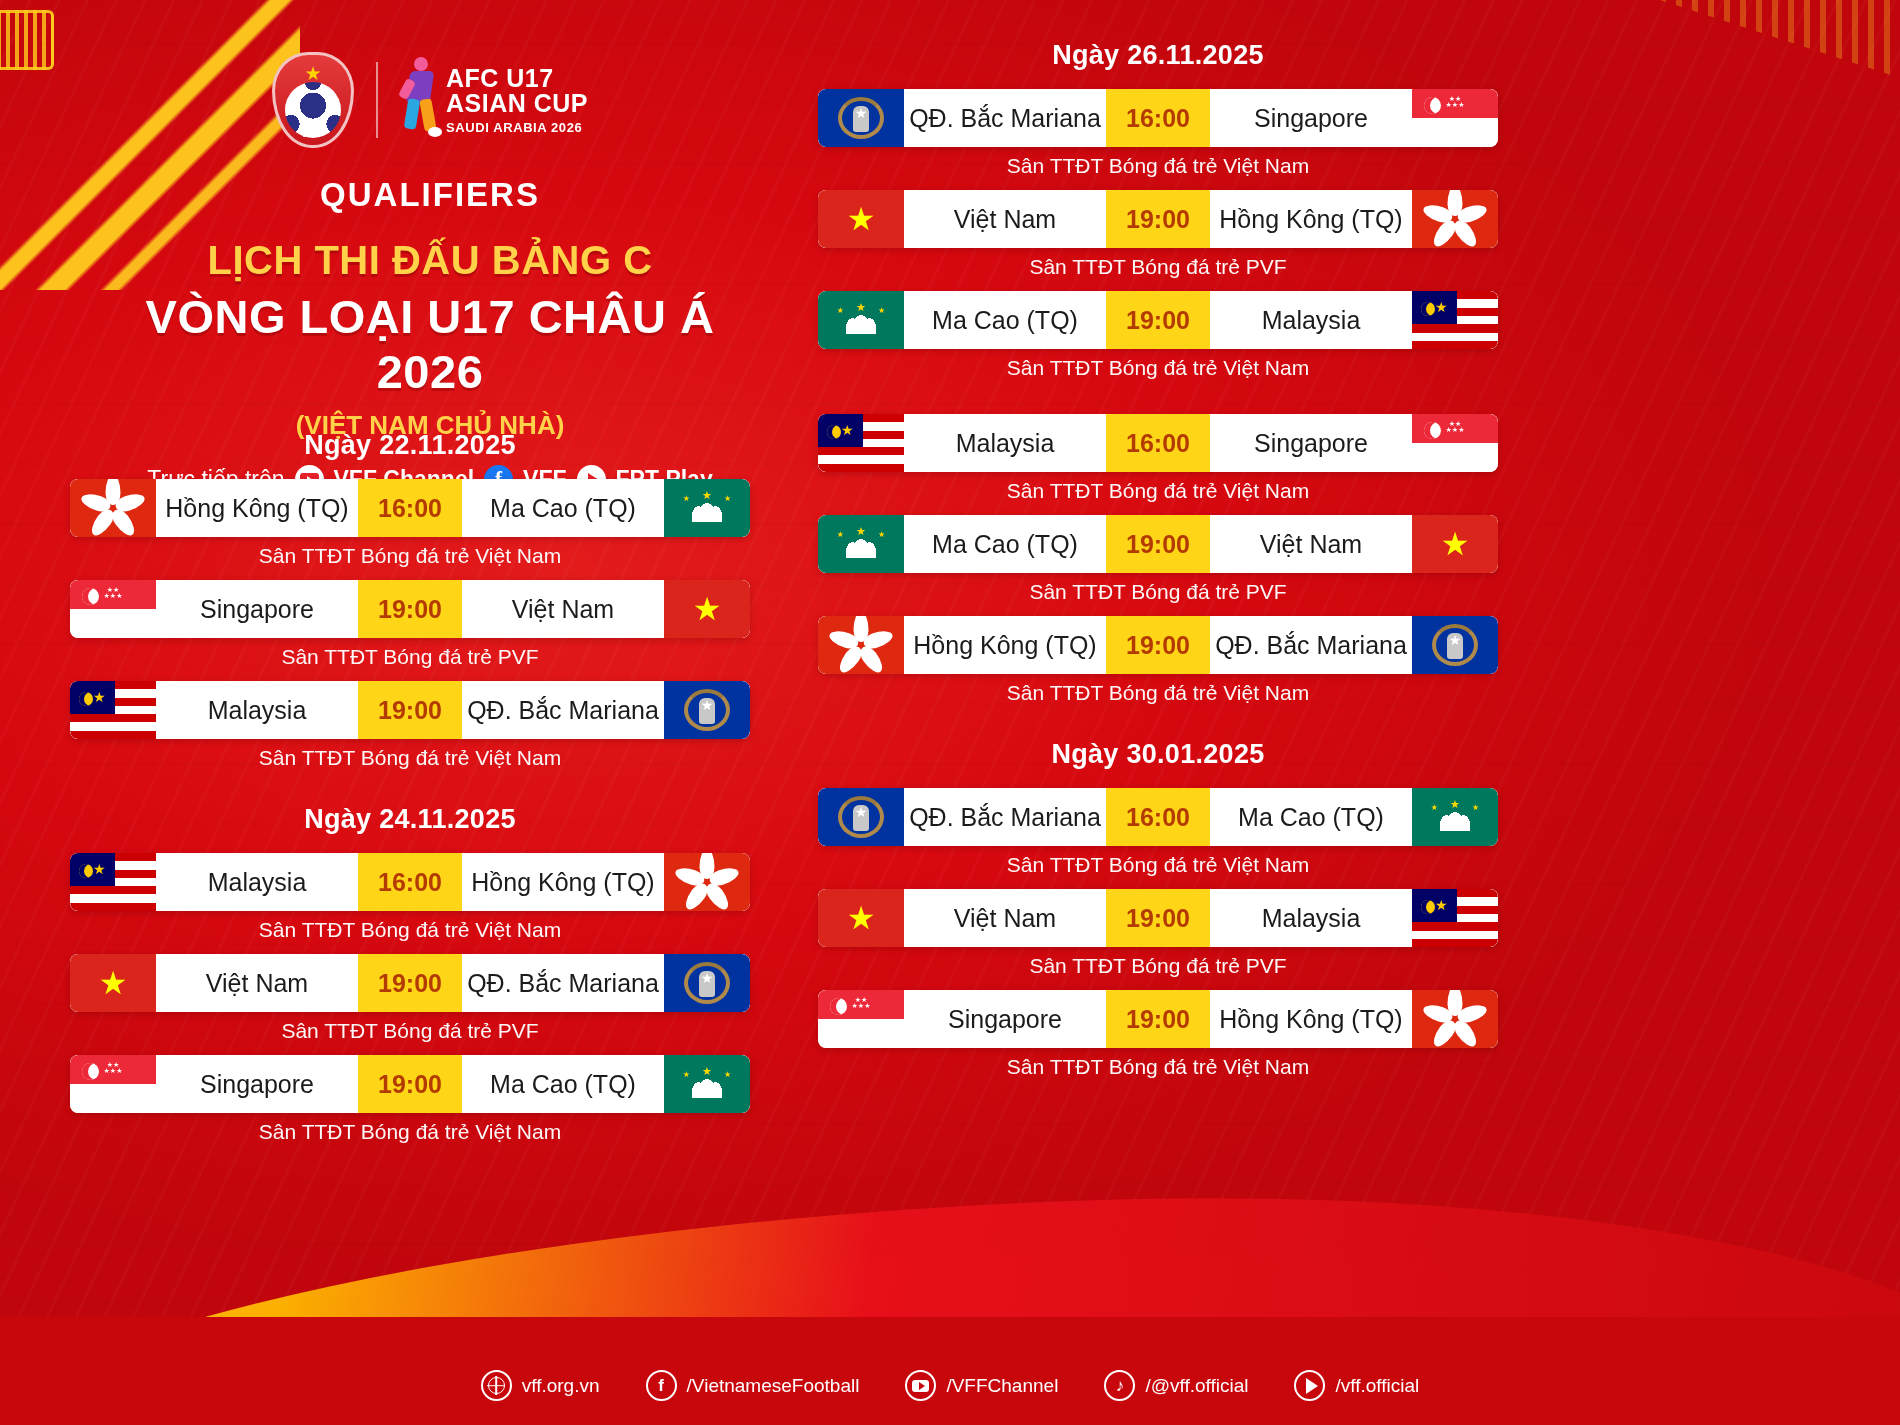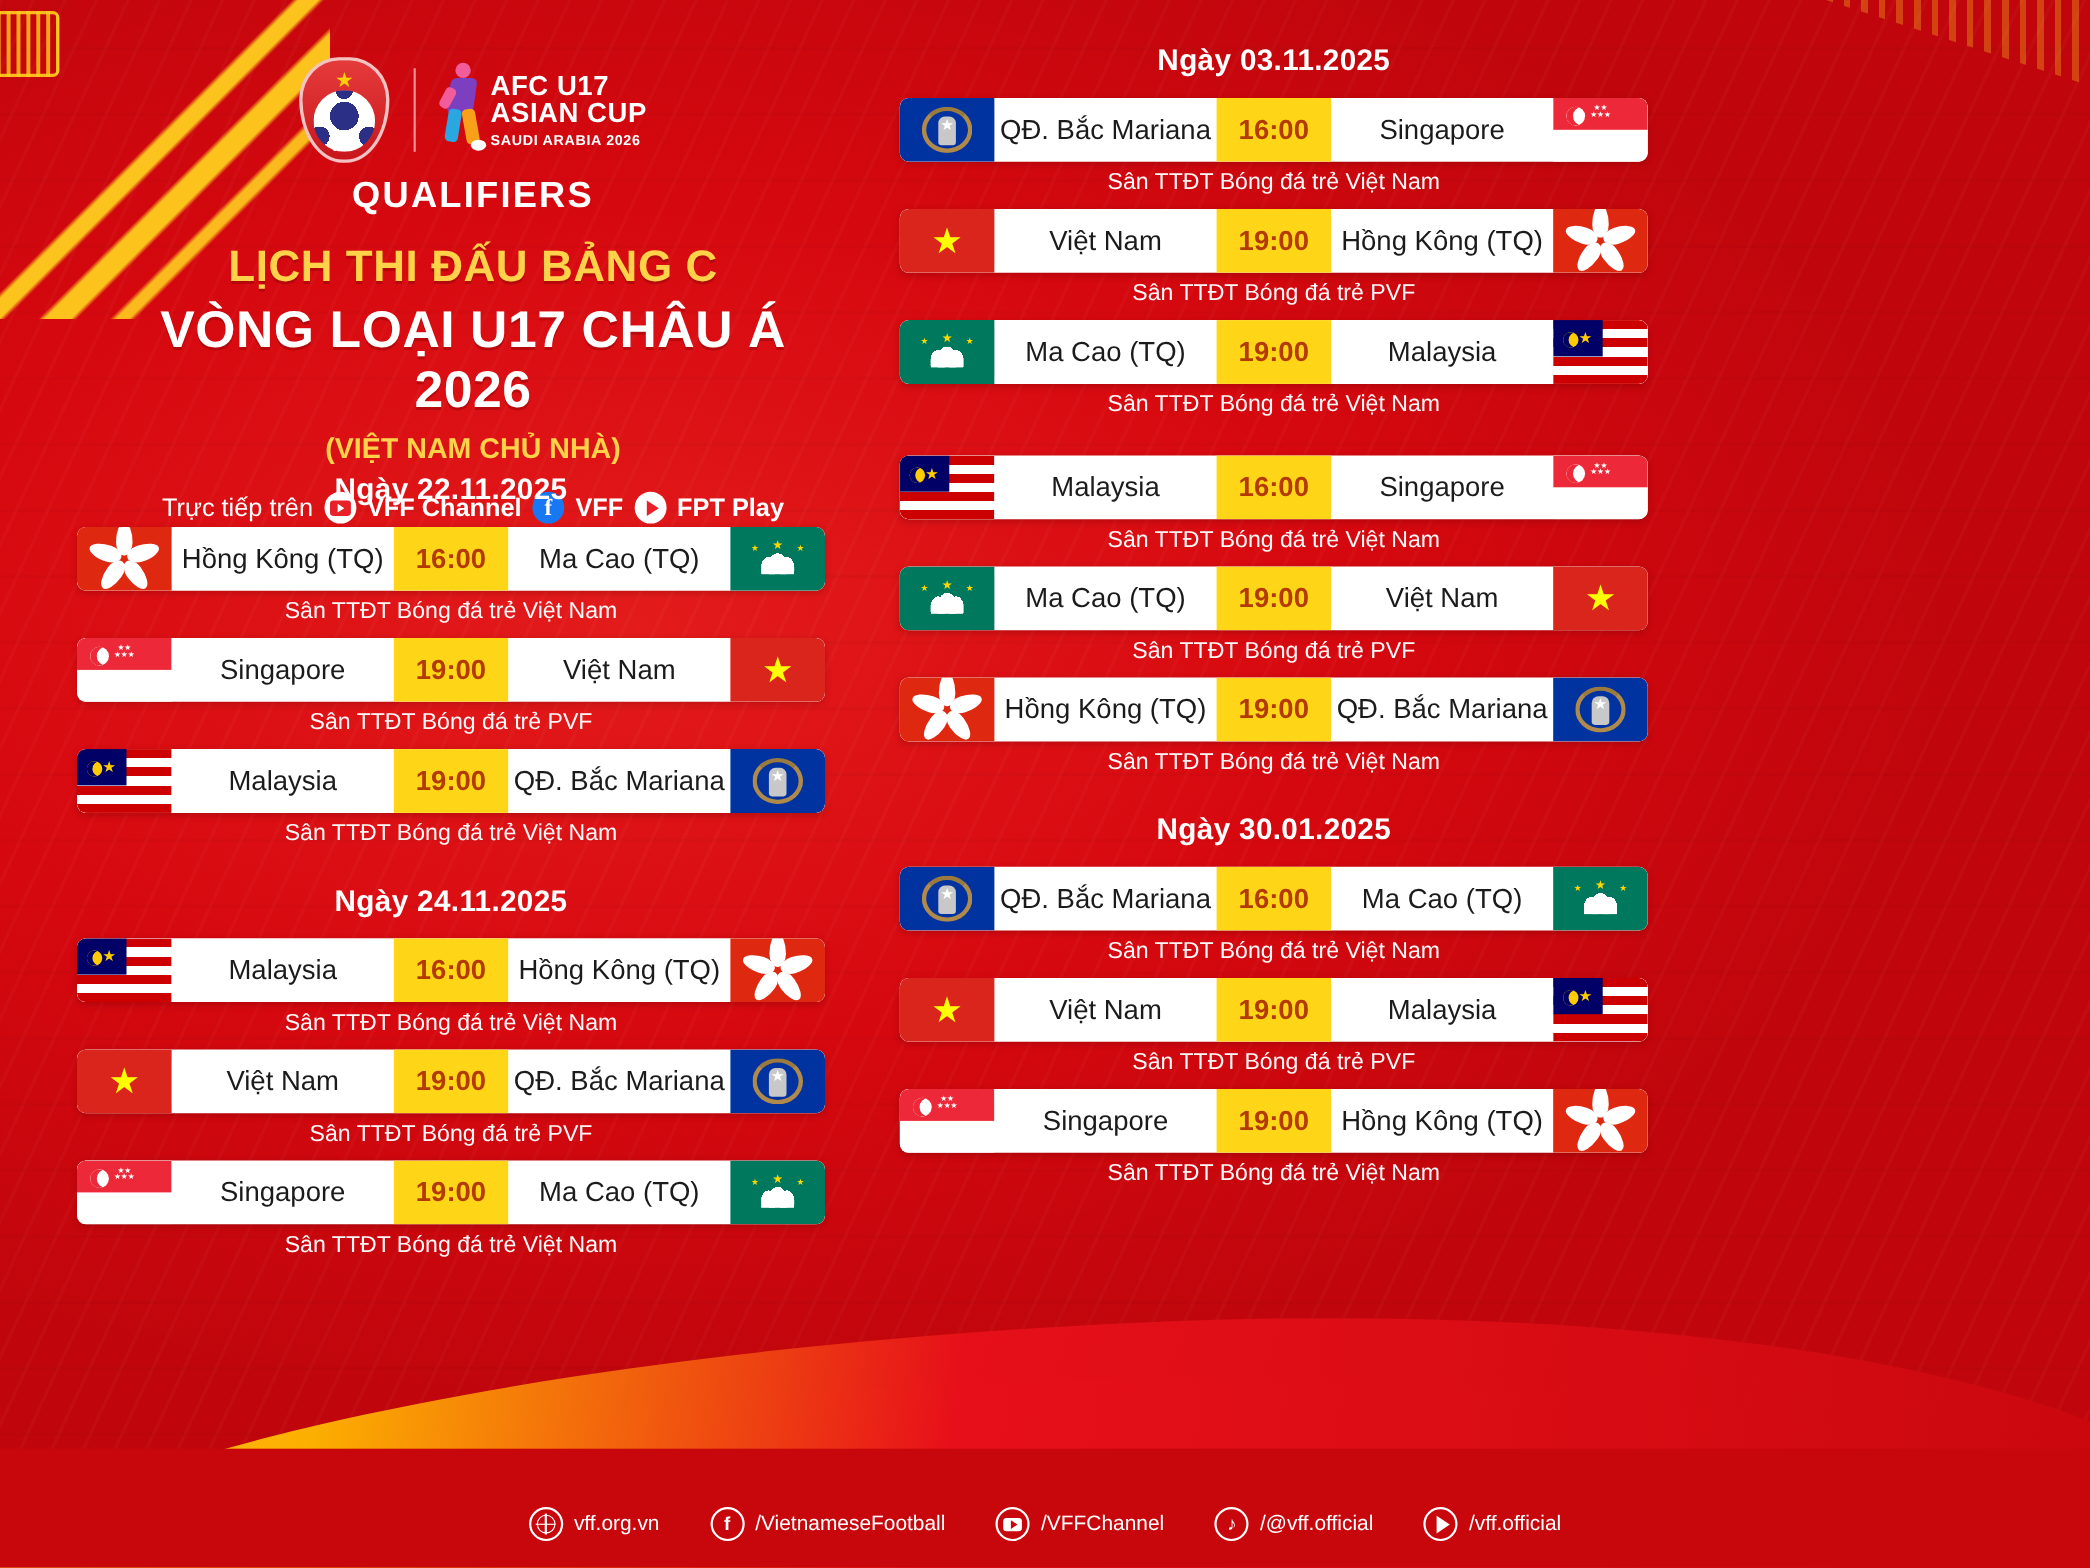--- a/index.html
+++ b/index.html
@@ -104,21 +104,21 @@
   .p1{ left:14px; top:2px; width:14px; height:14px; border-radius:50%; background:#f25c9a; }
   .p2{ left:8px; top:16px; width:24px; height:32px; background:#7b3fbf; transform:skewX(-8deg); border-radius:5px;}
   .p3{ left:6px; top:44px; width:12px; height:30px; background:#2aa7e0; transform:rotate(9deg); border-radius:4px;}
   .p4{ left:22px; top:44px; width:12px; height:32px; background:#f9a01b; transform:rotate(-10deg); border-radius:4px;}
   .p5{ left:2px; top:24px; width:10px; height:20px; background:#f25c9a; transform:rotate(28deg); border-radius:4px;}
   .p6{ left:28px; top:72px; width:14px; height:10px; border-radius:50%; background:#ffffff;}
   .afc-words{ text-align:left; color:#fff; }
   .afc-l1{ font-size:25px; font-weight:bold; letter-spacing:.5px; line-height:1.02; }
   .afc-l2{ font-size:25px; font-weight:bold; letter-spacing:.5px; line-height:1.02; }
   .afc-l3{ font-size:13px; font-weight:bold; letter-spacing:.6px; margin-top:3px; }
-  .qualifiers{ color:#fff; font-size:33px; font-weight:bold; letter-spacing:2px; margin-top:3px; }
+  .qualifiers{ color:#fff; font-size:33px; font-weight:bold; letter-spacing:2px; margin-top:21px; }
 
   .title1{
     color:#ffd24a; font-size:40px; font-weight:bold; letter-spacing:.5px;
     margin-top:24px; text-shadow:0 3px 0 rgba(120,0,0,.35);
   }
   .title2{
     color:#ffffff; font-size:47px; font-weight:bold; letter-spacing:.5px;
     margin-top:6px; text-shadow:0 3px 0 rgba(120,0,0,.35);
   }
   .title3{ color:#ffd24a; font-size:26px; font-weight:bold; margin-top:11px; }
@@ -409,21 +409,21 @@
             <span class="star">★</span>
             <span class="star s2">★</span>
             <span class="star s3">★</span>
           </div>
         </div>
         <div class="venue">Sân TTĐT Bóng đá trẻ Việt Nam</div>
       </div>
     </div>
   <div class="col-right" id="col-right">
       <div class="group">
-        <div class="date-h">Ngày 03.11.2025</div>
+        <div class="date-h">Ngày 26.11.2025</div>
         <div class="match">
           <div class="flag left f-mp">
             <span class="wreath"></span>
             <span class="stone"></span>
             <span class="star">★</span>
           </div>
           <div class="team">QĐ. Bắc Mariana</div>
           <div class="time">16:00</div>
           <div class="team">Singapore</div>
           <div class="flag right f-sg">

